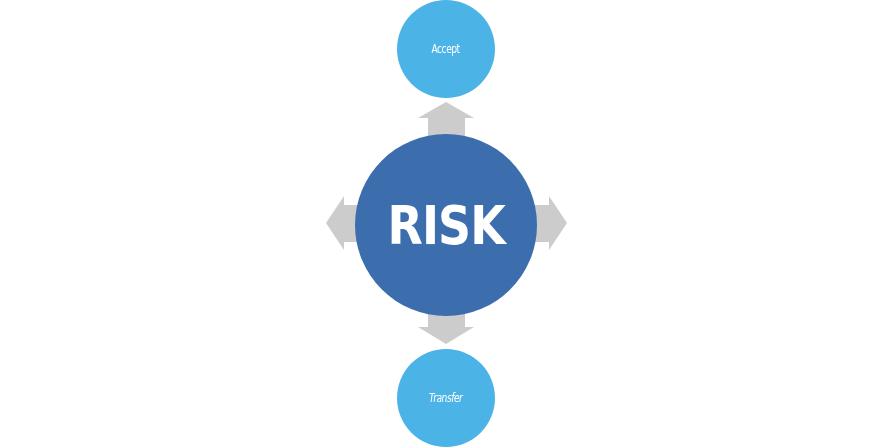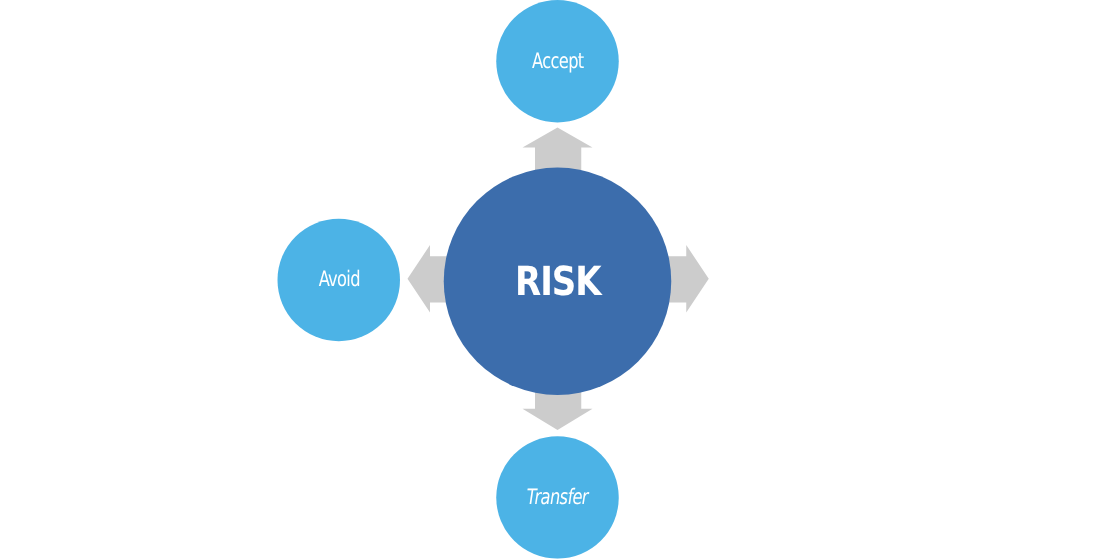--- a/index.html
+++ b/index.html
@@ -4,22 +4,22 @@
   <style>
     html, body { margin: 0; padding: 0; background: #ffffff; }
     body { width: 893px; height: 447px; position: relative; overflow: hidden; font-family: "DejaVu Sans", sans-serif; }
     .stage { position: absolute; left: 0; top: 0; width: 893px; height: 447px; }
     svg.arrows { position: absolute; left: 0; top: 0; width: 893px; height: 447px; }
     .node {
       position: absolute; border-radius: 50%;
       display: flex; align-items: center; justify-content: center; flex-direction: column;
       color: #ffffff; text-align: center;
     }
-    .node.sat { width: 98px; height: 98px; background: #4cb3e6; font-size: 17px; line-height: 22px; letter-spacing: -0.6px; font-stretch: condensed; }
-    .node.center { width: 182px; height: 182px; background: #3c6dac; font-size: 32px; font-weight: bold; letter-spacing: -1px; }
+    .node.sat { width: 98px; height: 98px; background: #4cb3e6; font-size: 12px; line-height: 22px; letter-spacing: -0.6px; font-stretch: condensed; }
+    .node.center { width: 182px; height: 182px; background: #3c6dac; font-size: 54px; font-weight: bold; letter-spacing: -1px; }
     .node span { display: block; transform: scaleX(0.85); }
   </style>
 </head>
 <body>
 
 <div class="stage">
   <svg class="arrows" viewBox="0 0 893 447">
     <polygon fill="#cccccc" points="446,102 474,118 465,118 465,140 428,140 428,118 418,118"></polygon>
     <polygon fill="#cccccc" points="446,344 474,327 465,327 465,305 428,305 428,327 418,327"></polygon>
     <polygon fill="#cccccc" points="326,223 344,196 344,205 370,205 370,242 344,242 344,250"></polygon>
@@ -27,21 +27,18 @@
   </svg>
 
   <div class="node center" style="left:355px; top:134px;">
     <span>RISK</span>
   </div>
 
   <div class="node sat" style="left:397px; top:0px;">
     <span>Accept</span>
   </div>
 
-  <div class="node sat" style="left:222px; top:175px;">
-    <span>Avoid</span>
-  </div>
 
 
   <div class="node sat" style="left:397px; top:349px;font-style:italic;">
     <span>Transfer</span>
   </div>
 </div>
 
 </body></html>

